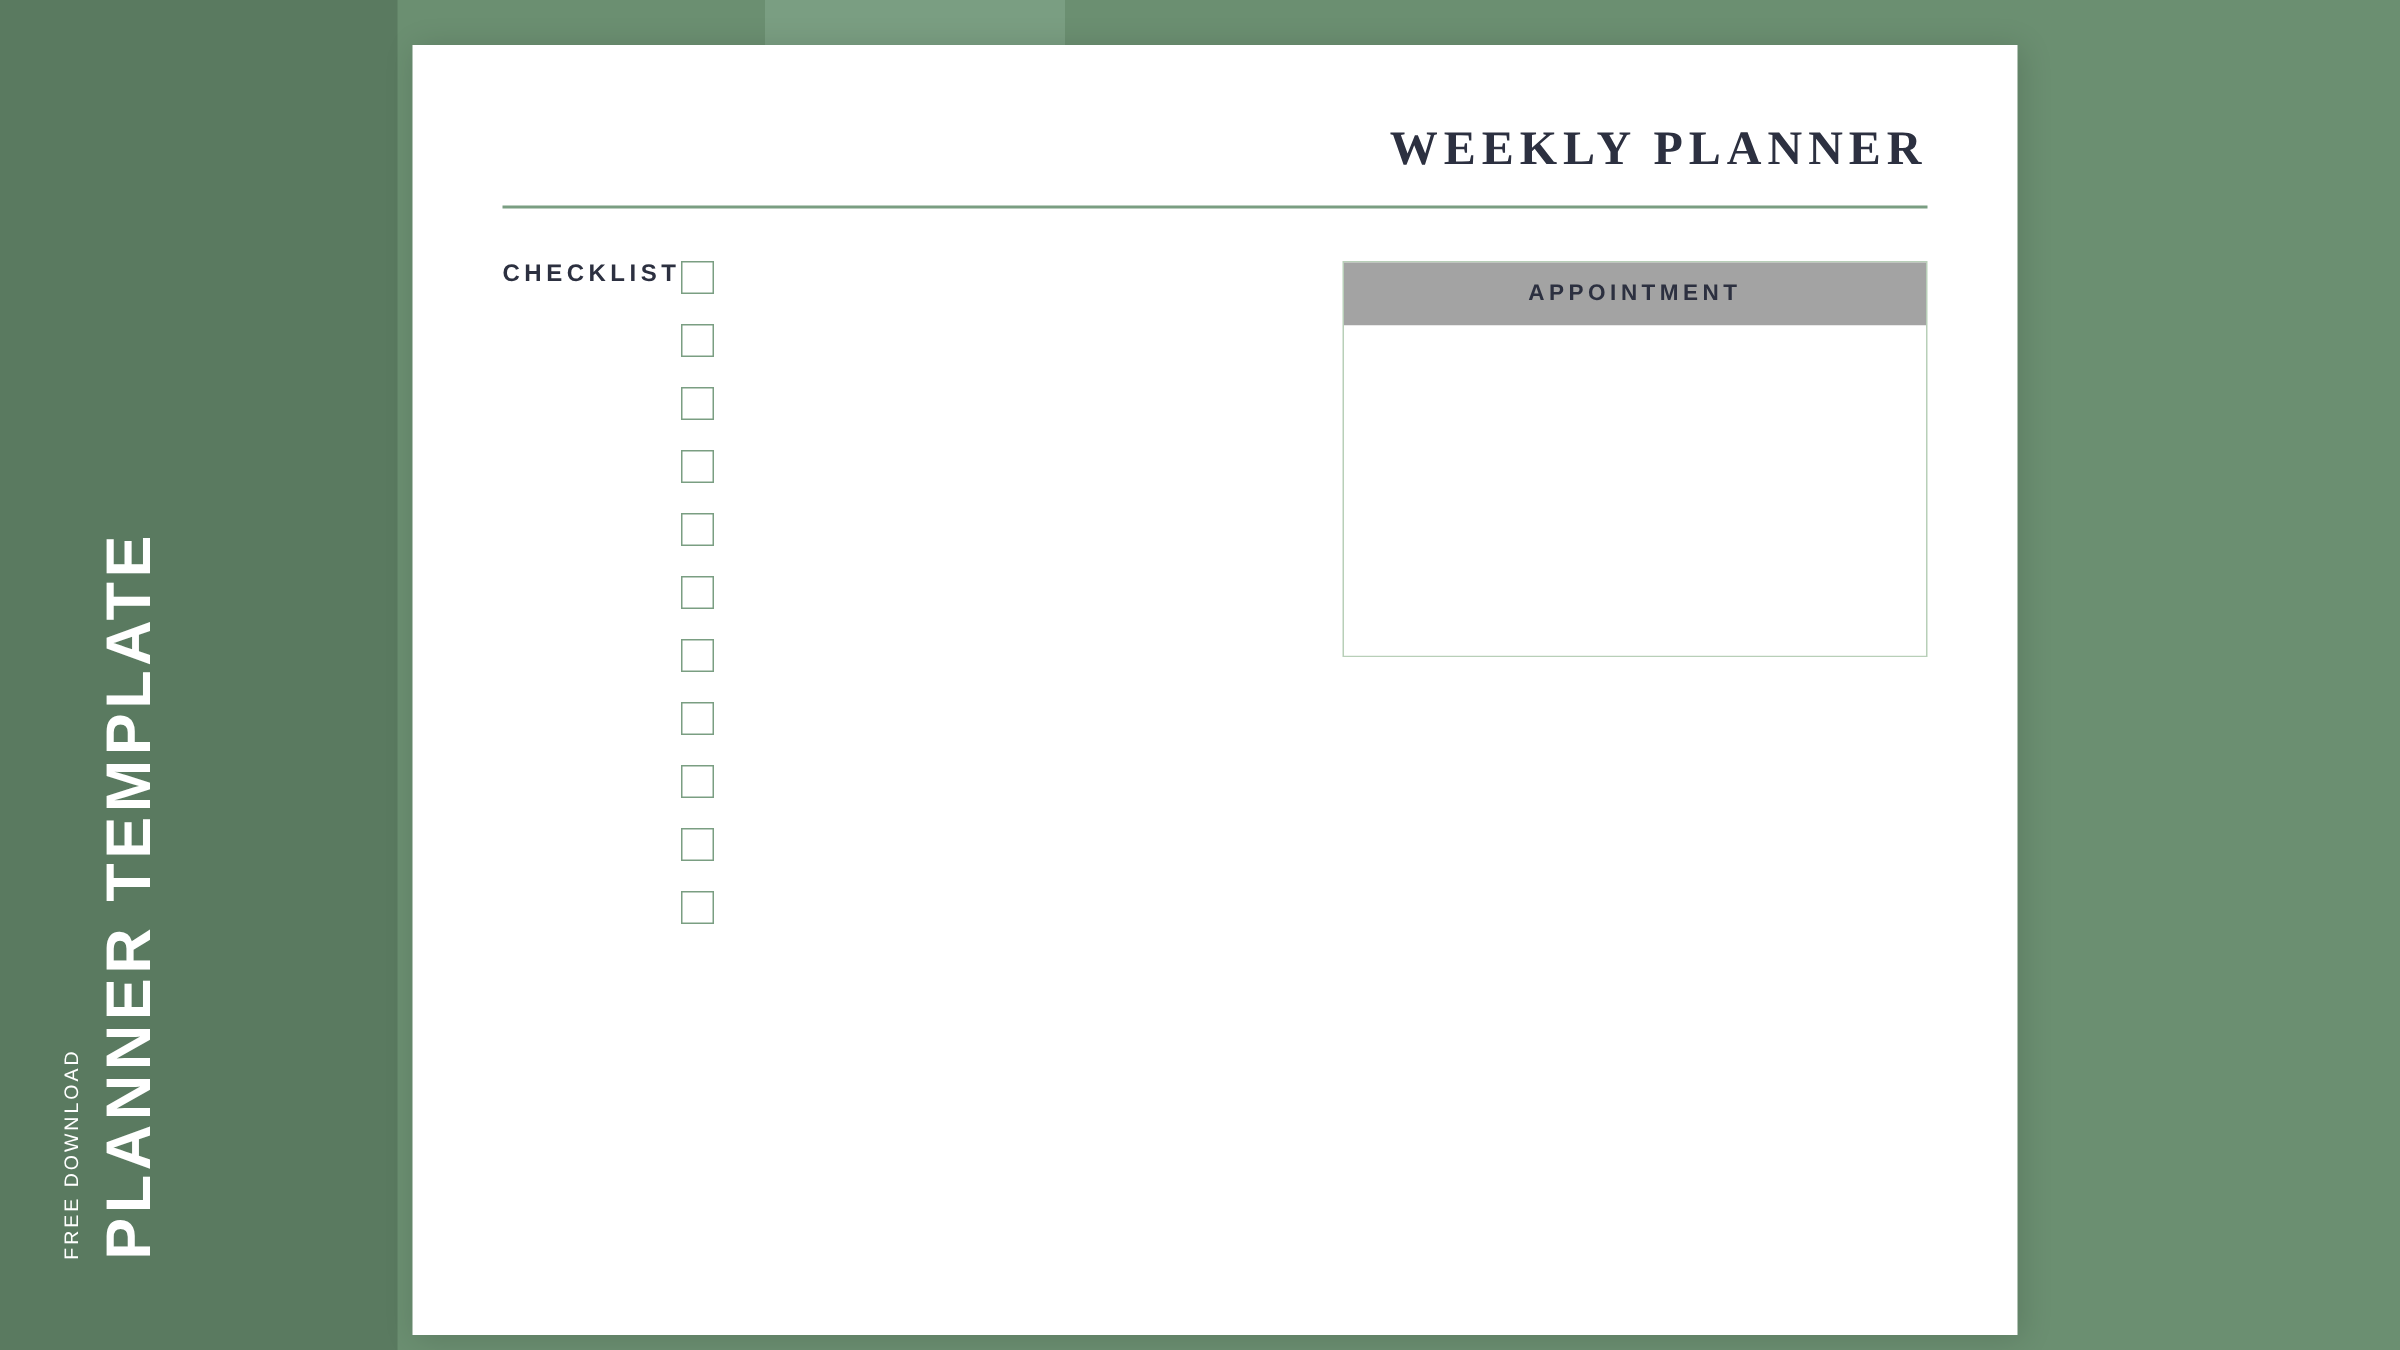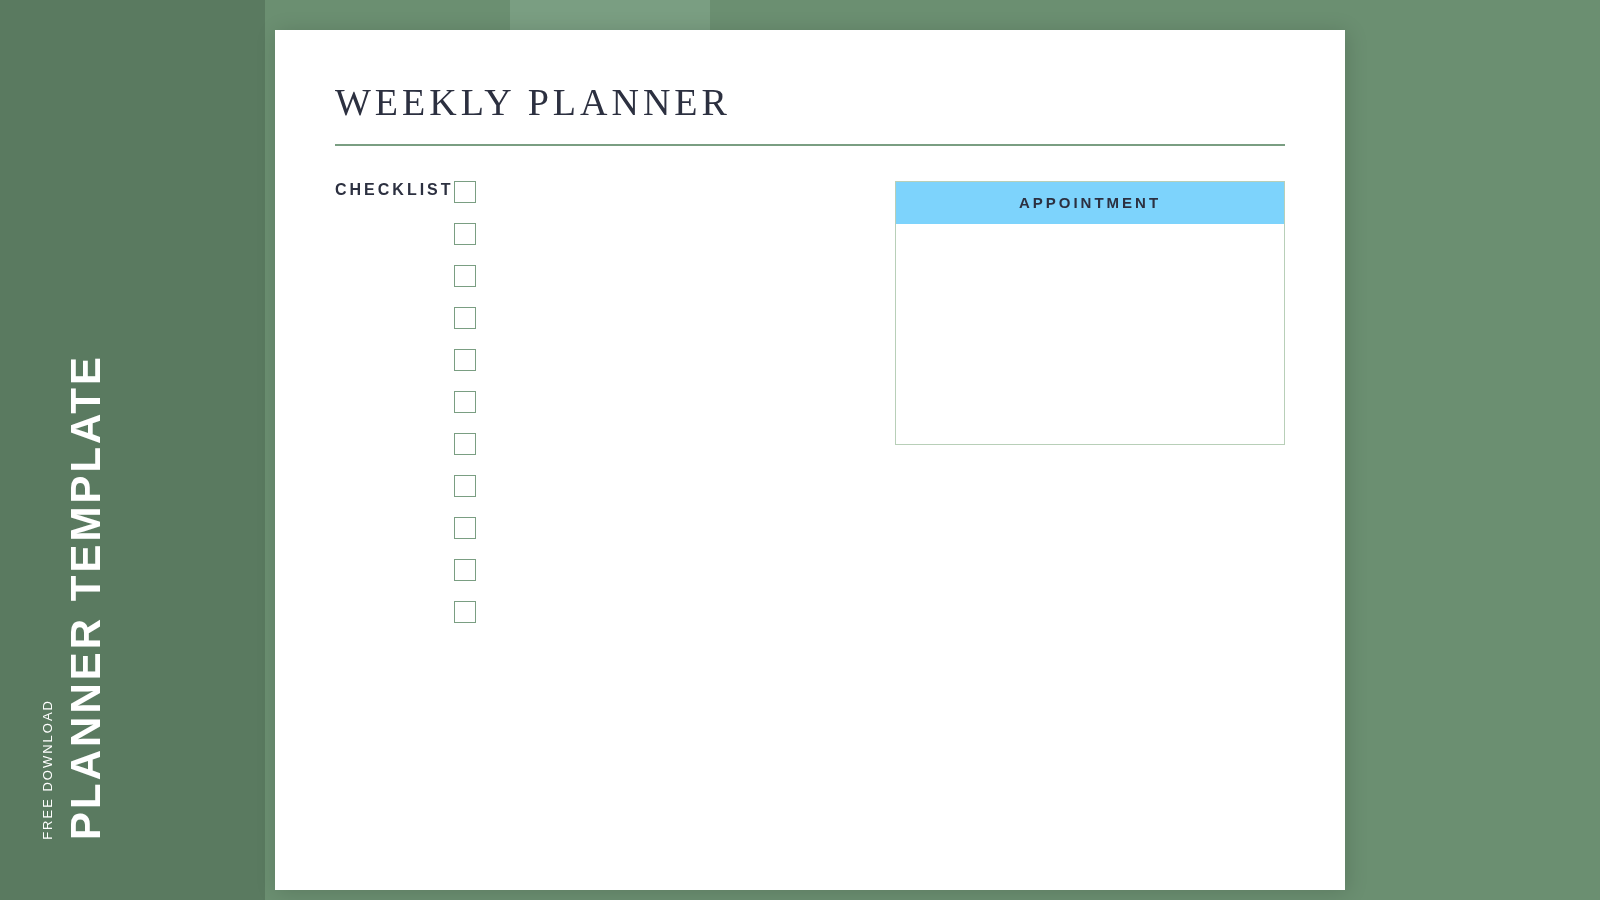--- a/index.html
+++ b/index.html
@@ -67,24 +67,24 @@
       left: 275px; top: 30px;
       width: 1070px;
       height: 860px;
       background: white;
       box-shadow: 2px 2px 20px rgba(0,0,0,0.15);
       padding: 50px 60px 40px 60px;
     }
 
     
     .paper-title {
-      text-align: left;
-      font-size: 38px;
+      text-align: right;
+      font-size: 32px;
       font-family: Georgia, serif;
-      font-weight: normal;
+      font-weight: bold;
       color: #2c3040;
       letter-spacing: 4px;
       margin-bottom: 20px;
     }
 
     .divider {
       width: 100%;
       height: 2px;
       background: #7a9e82;
       margin-bottom: 35px;
@@ -150,21 +150,21 @@
       gap: 30px;
     }
 
     .panel {
       border: 1px solid #b8cfb8;
       display: flex;
       flex-direction: column;
     }
 
     .panel-header {
-      background: #7dd3fc;
+      background: #a3a3a3;
       padding: 12px 20px;
       text-align: center;
     }
 
     .panel-header-text {
       font-size: 15px;
       font-weight: bold;
       font-family: Arial, sans-serif;
       letter-spacing: 3px;
       color: #2c3040;

